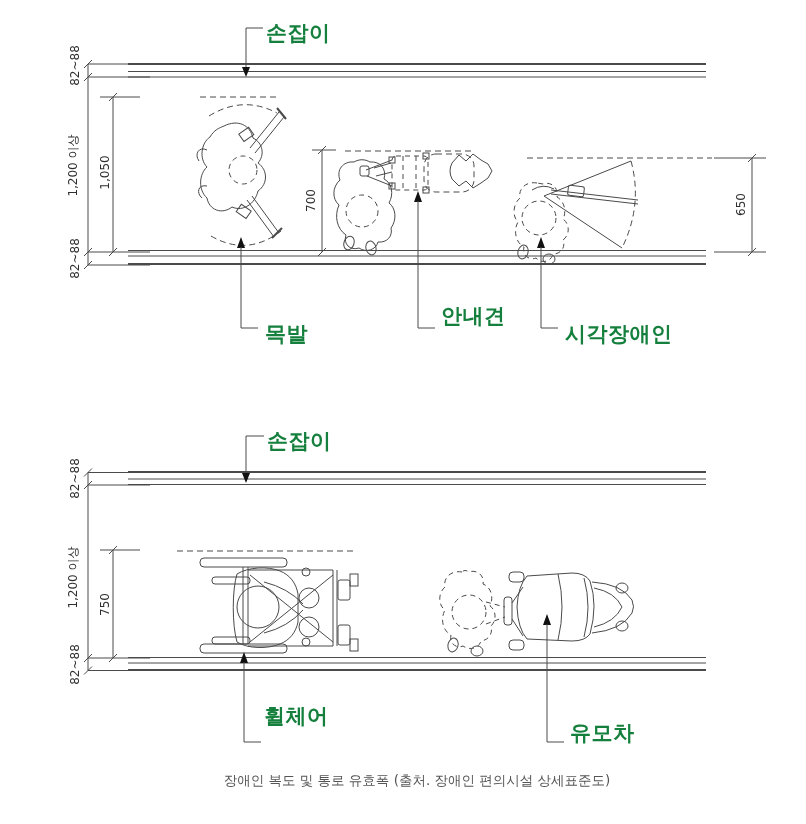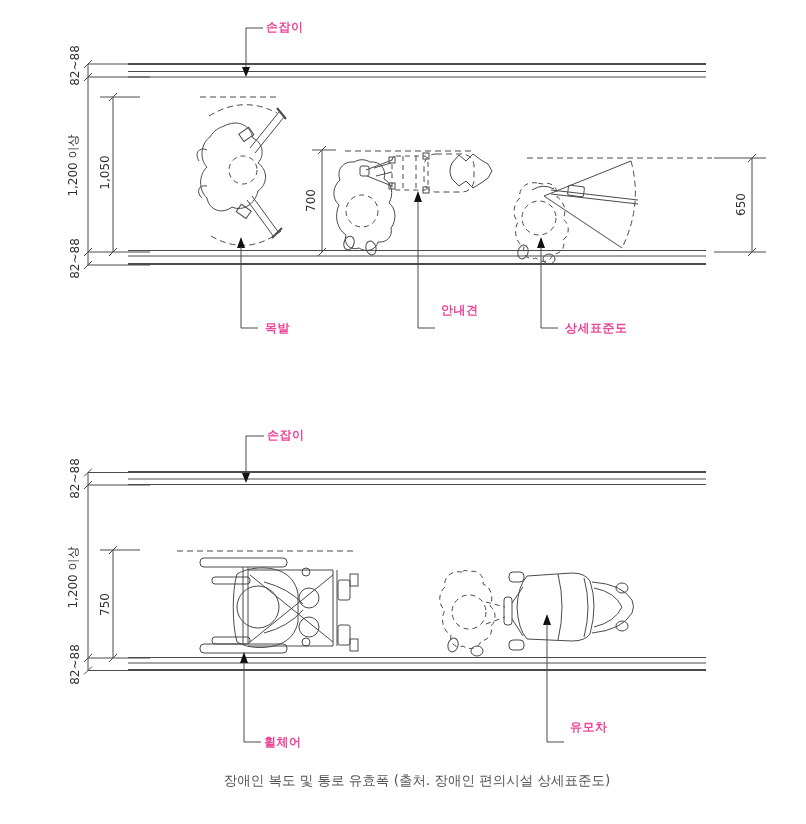--- a/index.html
+++ b/index.html
@@ -1,19 +1,19 @@
 <!DOCTYPE html>
 <html><head>
 <meta charset="utf-8">
 <style>
   html,body{margin:0;padding:0;background:#ffffff;}
   #stage{position:relative;width:806px;height:824px;background:#fff;overflow:hidden;
          font-family:"DejaVu Sans","Liberation Sans",sans-serif;}
   svg{position:absolute;left:0;}
-  .lbl{position:absolute;font-weight:700;font-size:12px;color:#ec4899;letter-spacing:.5px;white-space:nowrap;}
+  .lbl{position:absolute;font-weight:700;font-size:21px;color:#15803d;letter-spacing:.5px;white-space:nowrap;}
   .dim{position:absolute;font-size:12px;color:#2f2f2f;white-space:nowrap;text-align:center;}
   .vtext{transform:rotate(-90deg);transform-origin:center center;height:15px;line-height:15px;}
   .caption{position:absolute;left:0;width:100%;text-align:center;font-size:13.5px;color:#555;transform:translateX(14px);}
 </style>
 </head>
 <body>
 
 <div id="stage">
 
   <svg width="806" height="396" viewBox="0 0 806 396" style="top:0">
@@ -243,24 +243,24 @@
 
   <div class="lbl" style="left:266px;top:19px">손잡이</div>
   <div class="dim vtext" style="left:53px;top:58px;width:44px">82~88</div>
   <div class="dim vtext" style="left:37px;top:158px;width:72px">1,200 이상</div>
   <div class="dim vtext" style="left:85px;top:165px;width:40px">1,050</div>
   <div class="dim vtext" style="left:295px;top:193px;width:32px">700</div>
   <div class="dim vtext" style="left:725px;top:197px;width:32px">650</div>
   <div class="dim vtext" style="left:53px;top:251px;width:44px">82~88</div>
   <div class="lbl" style="left:265px;top:320px">목발</div>
   <div class="lbl" style="left:441px;top:302px">안내견</div>
-  <div class="lbl" style="left:565px;top:320px">상세표준도</div>
+  <div class="lbl" style="left:565px;top:320px">시각장애인</div>
 
   <div class="lbl" style="left:267px;top:427px">손잡이</div>
   <div class="dim vtext" style="left:53px;top:471px;width:44px">82~88</div>
   <div class="dim vtext" style="left:37px;top:570px;width:72px">1,200 이상</div>
   <div class="dim vtext" style="left:89px;top:597px;width:32px">750</div>
   <div class="dim vtext" style="left:53px;top:657px;width:44px">82~88</div>
-  <div class="lbl" style="left:264px;top:734px">휠체어</div>
+  <div class="lbl" style="left:264px;top:702px">휠체어</div>
   <div class="lbl" style="left:570px;top:719px">유모차</div>
 
   <div class="caption" style="top:772px">장애인 복도 및 통로 유효폭 (출처. 장애인 편의시설 상세표준도)</div>
 </div>
 
 </body></html>

